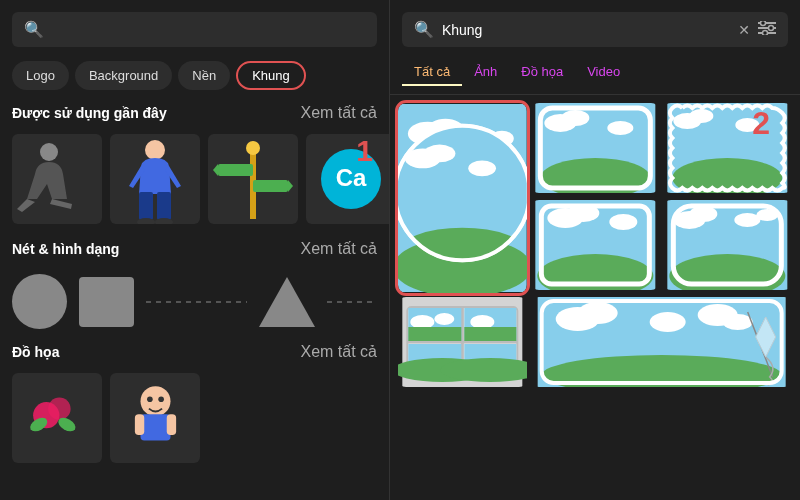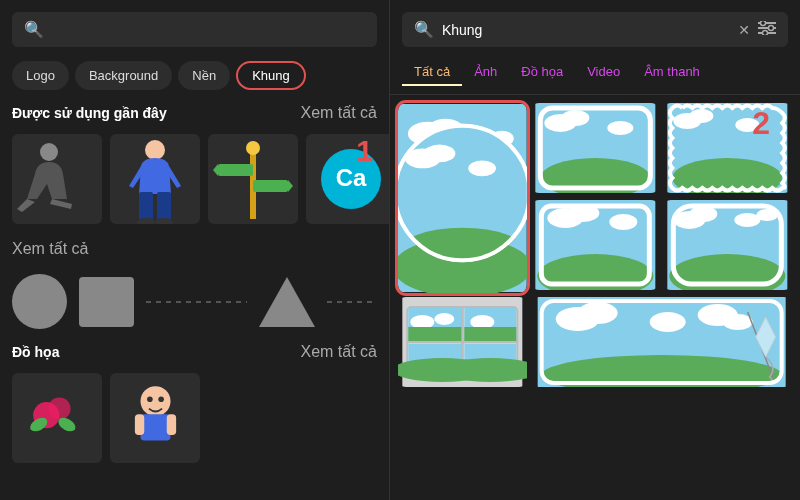--- a/index.html
+++ b/index.html
@@ -351,20 +351,21 @@
       </svg>
     </div>
 
     <div style="position:absolute; right:16px; top:0px;">
       <span style="color:#e05252; font-size:30px; font-weight:bold;">1</span>
     </div>
   </div>
 
   <div class="section">
     <div class="section-header">
+      <span class="section-title">Nét &amp; hình dạng</span>
       <span class="section-link">Xem tất cả</span>
     </div>
   </div>
 
   <div class="shapes-row">
     <div class="shape-circle"></div>
     <div class="shape-rect"></div>
     <div class="shape-dash-line"></div>
     <div class="shape-triangle"></div>
     <div class="shape-dash-line2"></div>
@@ -425,21 +426,20 @@
         </svg>
       </span>
     </div>
   </div>
 
   <div class="right-tabs">
     <button class="right-tab active">Tất cả</button>
     <button class="right-tab">Ảnh</button>
     <button class="right-tab">Đồ họa</button>
     <button class="right-tab">Video</button>
-    <button class="right-tab">Âm thanh</button>
   </div>
 
   <div style="position:relative; flex:1; overflow:hidden;">
     <span class="step2">2</span>
 
     <div class="grid-container">
 
       <div class="grid-item highlighted" style="grid-row: span 2; aspect-ratio:unset; height:190px;">
         <svg viewBox="0 0 130 190" width="100%" height="100%" xmlns="http://www.w3.org/2000/svg">
           <rect width="130" height="190" fill="#87ceeb"></rect>

